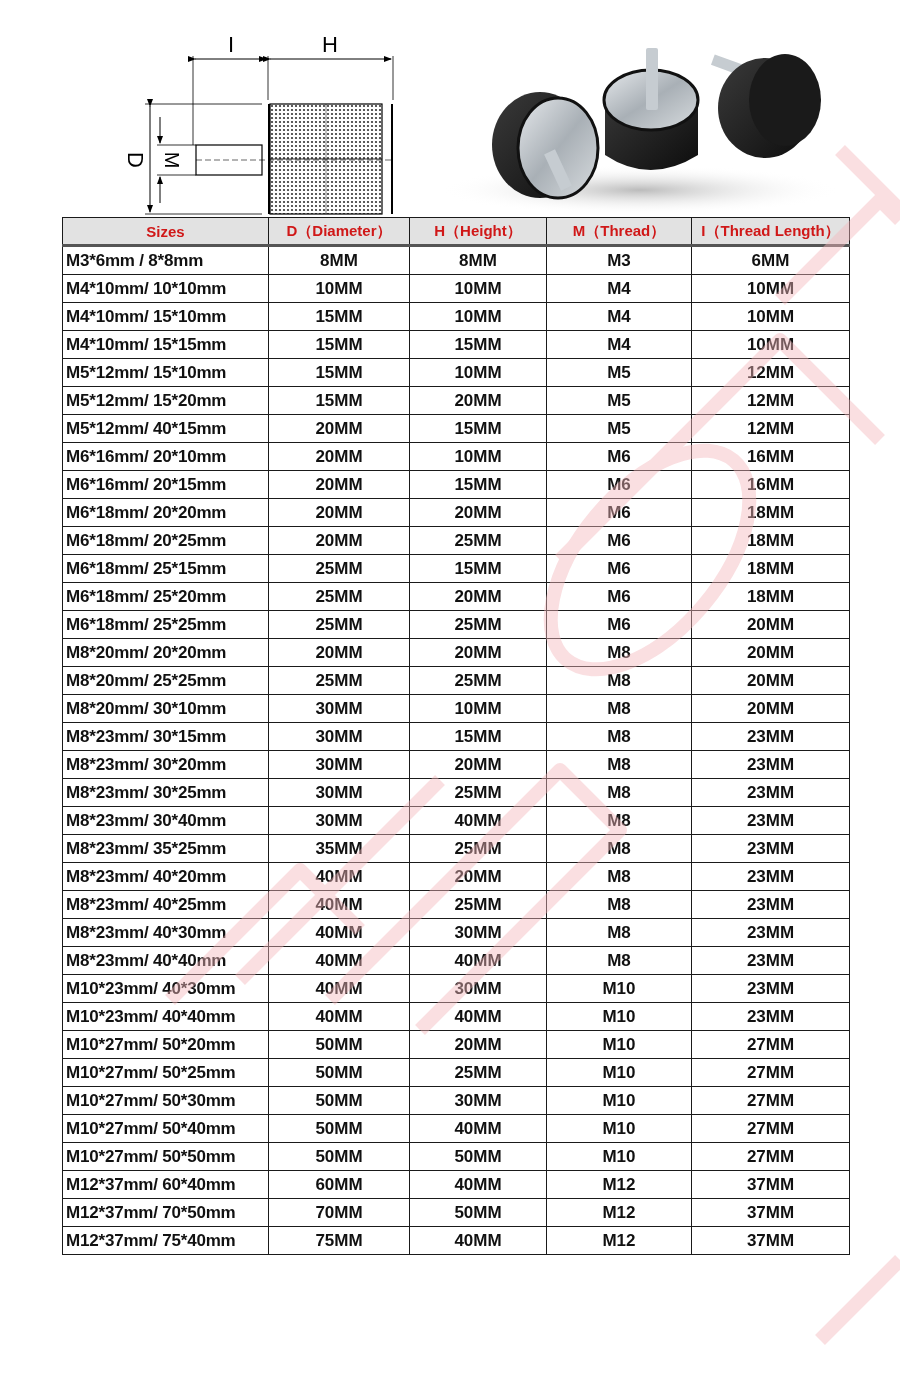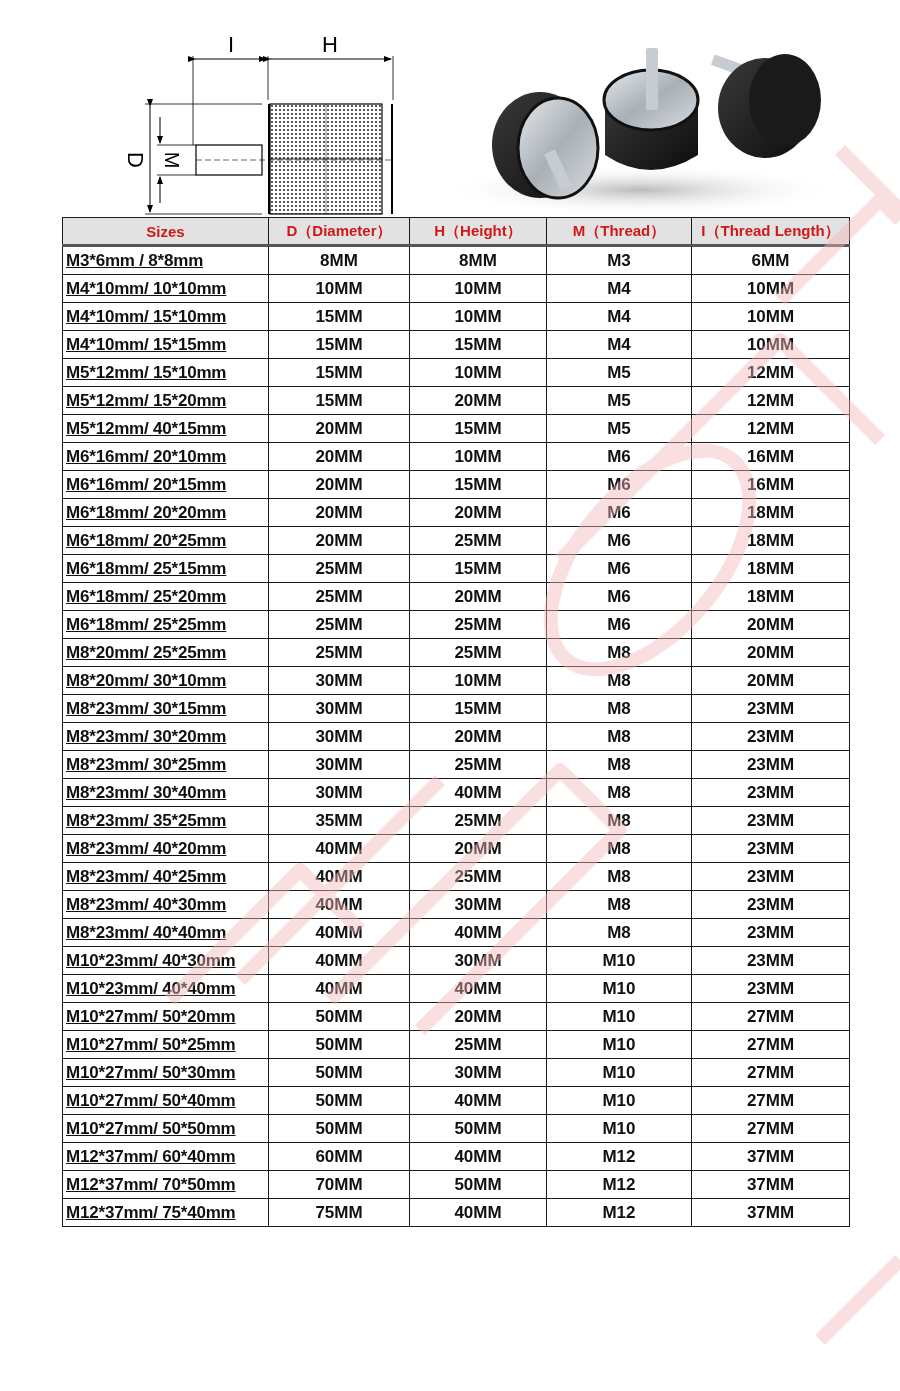--- a/index.html
+++ b/index.html
@@ -23,21 +23,21 @@
     border: 1.5px solid #1a1a1a;
     height: 27px; padding: 0;
     font-weight: bold; font-size: 17px; color: #111;
     text-align: center; white-space: nowrap; overflow: hidden;
     font-family: "Liberation Sans", sans-serif;
   }
   table.spec th {
     background: #e2e2e2; color: #d01818; font-size: 15px; height: 26px;
     border-bottom: 3px solid #555;
   }
-  table.spec td.size { text-align: left; padding-left: 3px; font-size: 17px; letter-spacing: -0.2px; text-decoration: underline; }
+  table.spec td.size { text-align: left; padding-left: 3px; font-size: 17px; letter-spacing: -0.2px; }
   col.c1 { width: 206px; } col.c2 { width: 141px; } col.c3 { width: 137px; }
   col.c4 { width: 145px; } col.c5 { width: 158px; }
 </style>
 </head>
 <body>
 
 <div class="diagram">
   <svg width="360" height="225" viewBox="0 0 360 225">
     <defs>
       <pattern id="knurl" width="4" height="4" patternUnits="userSpaceOnUse">
@@ -223,20 +223,27 @@
         <td>18MM</td>
       </tr>
       <tr>
         <td class="size">M6*18mm/ 25*25mm</td>
         <td>25MM</td>
         <td>25MM</td>
         <td>M6</td>
         <td>20MM</td>
       </tr>
       <tr>
+        <td class="size">M8*20mm/ 20*20mm</td>
+        <td>20MM</td>
+        <td>20MM</td>
+        <td>M8</td>
+        <td>20MM</td>
+      </tr>
+      <tr>
         <td class="size">M8*20mm/ 25*25mm</td>
         <td>25MM</td>
         <td>25MM</td>
         <td>M8</td>
         <td>20MM</td>
       </tr>
       <tr>
         <td class="size">M8*20mm/ 30*10mm</td>
         <td>30MM</td>
         <td>10MM</td>

